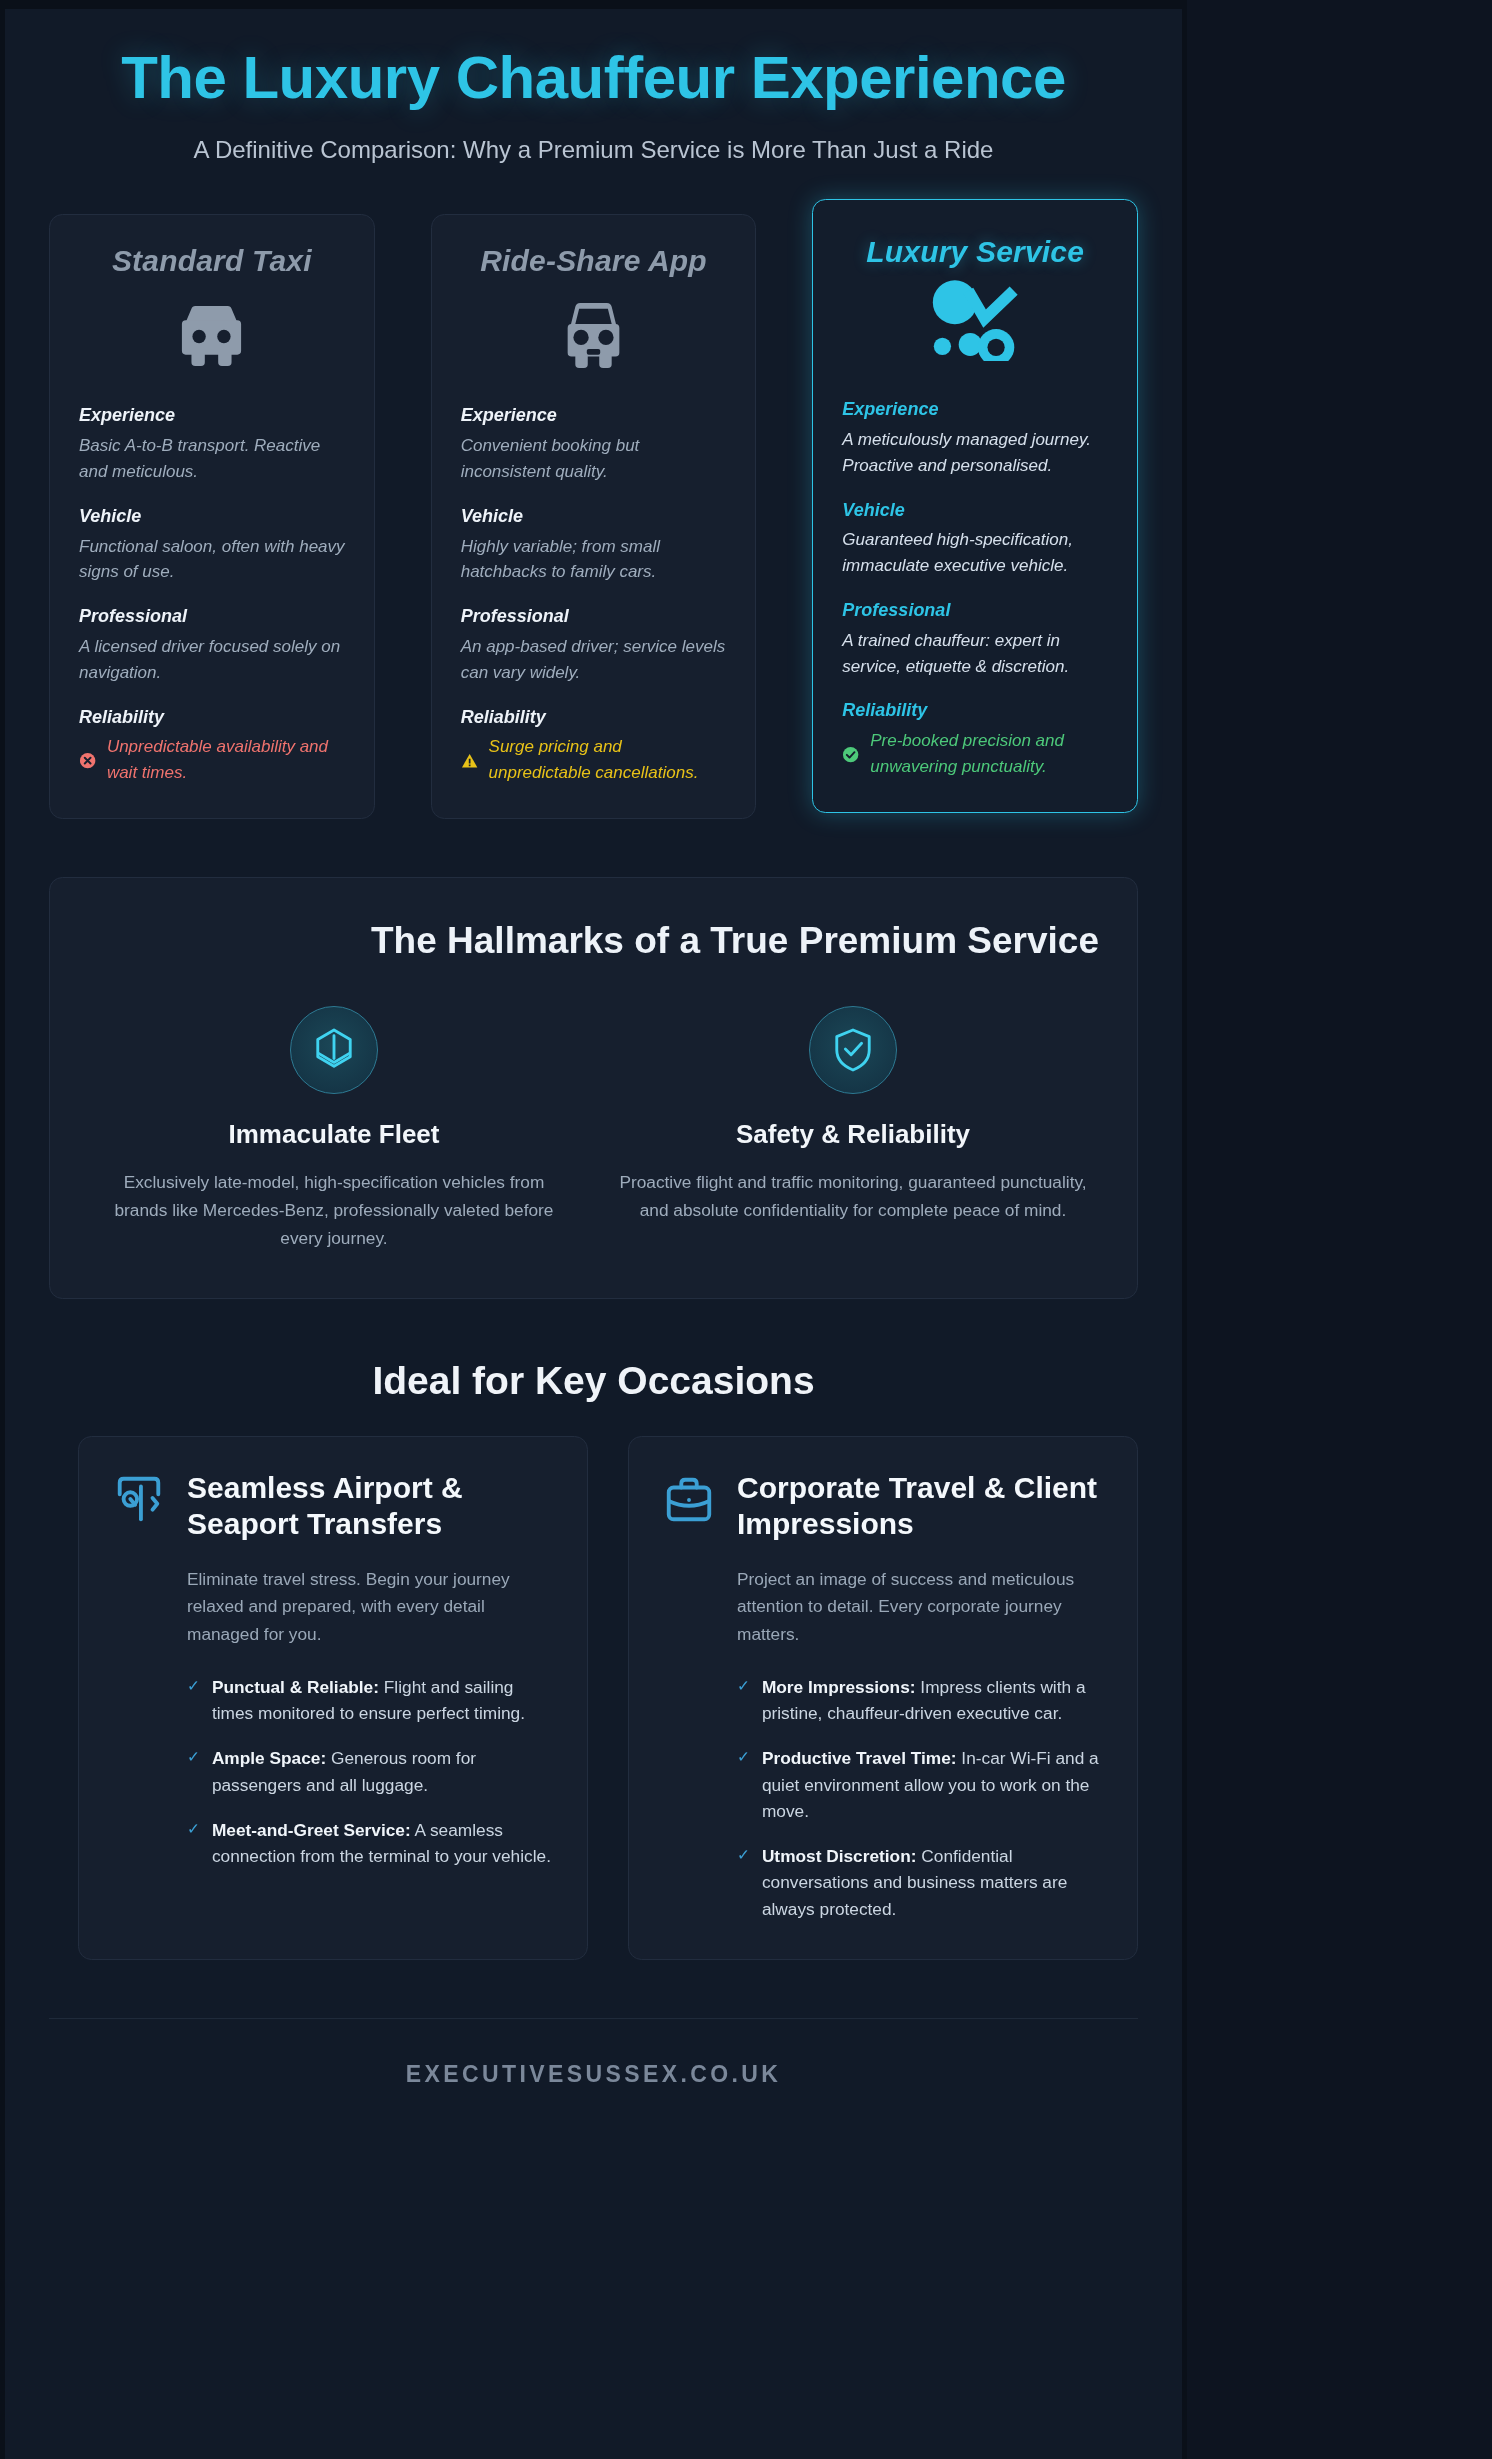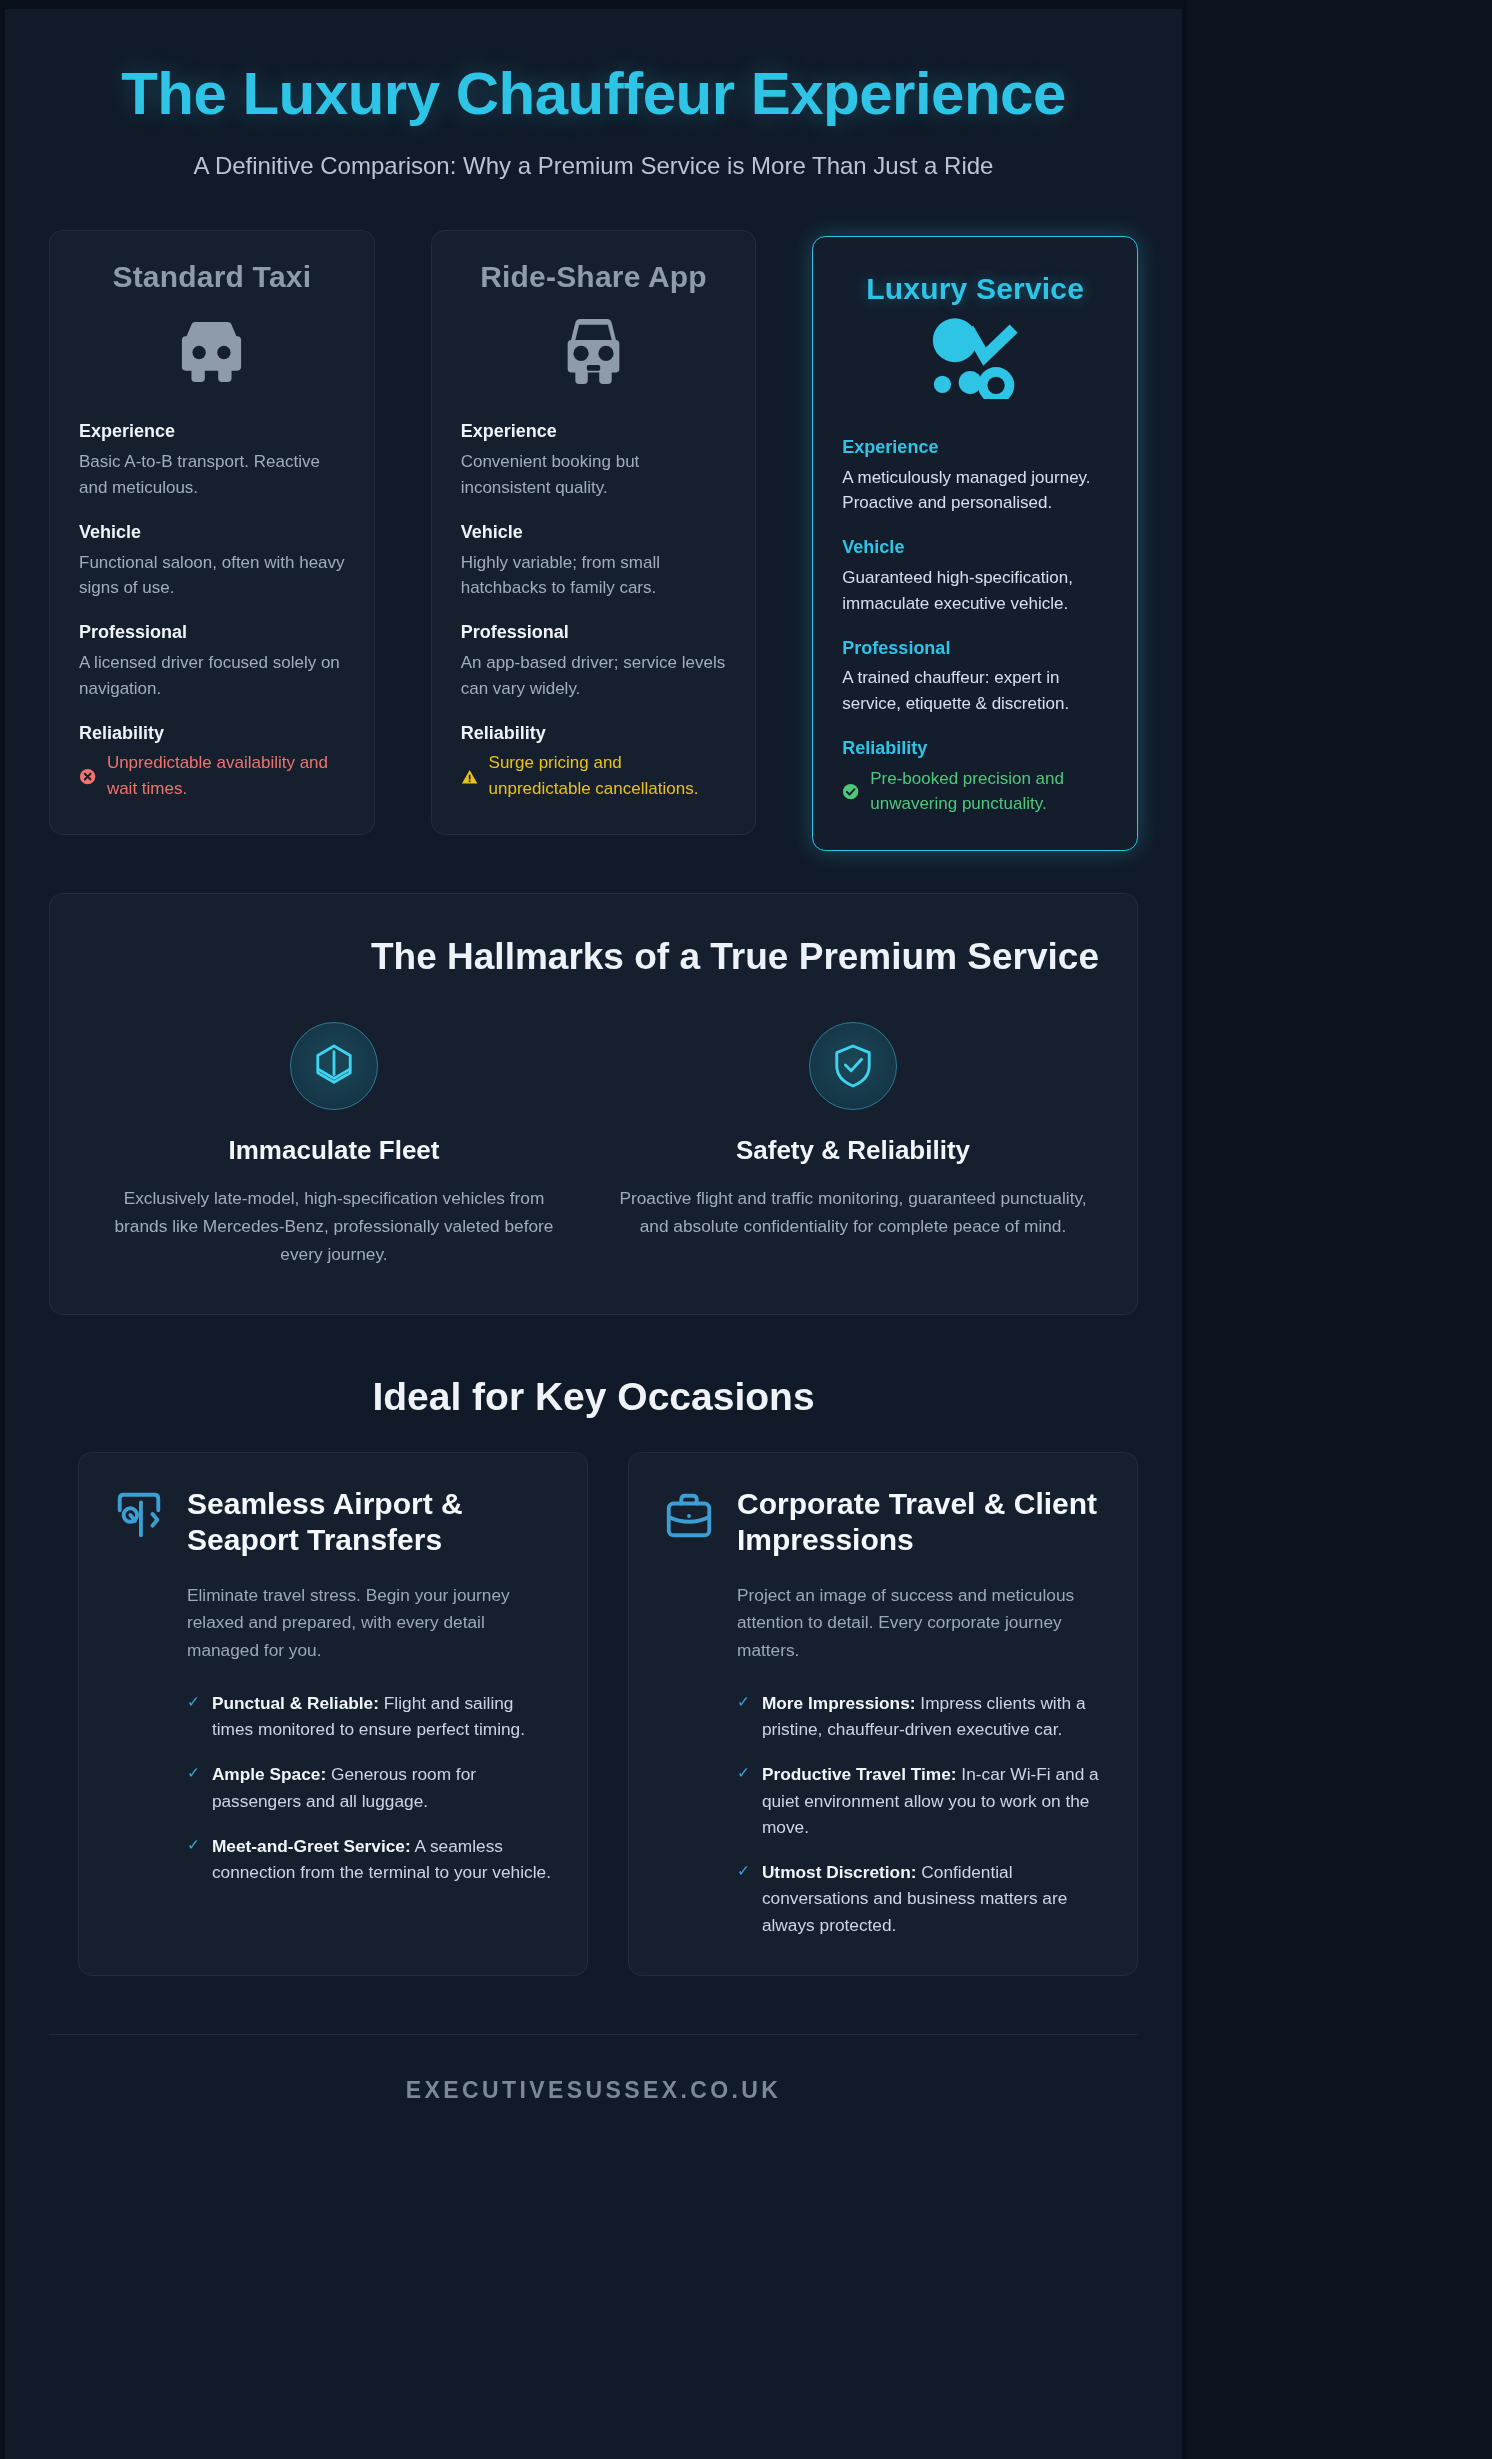--- a/index.html
+++ b/index.html
@@ -10,37 +10,38 @@
     color:#e6edf5;
     overflow:hidden;
   }
   .page {
     width:1187px; min-height:2459px;
     background:#111a28;
     border-left:5.8px solid #0a1019;
     border-right:5.8px solid #0a1019;
     border-top:9.6px solid #0a1019;
     border-bottom:0;
-    padding:16px 0 0 0;
+    padding:0 0 0 0;
     position:relative;
   }
   
   .header { padding:37px 38px 15.4px; text-align:center; }
   .title {
     font-size:60px; font-weight:bold; color:#2ec4e6;
     letter-spacing:-0.5px; line-height:1.08;
     text-shadow:0 0 27px rgba(46,196,230,.30);
   }
   .subtitle {
     margin-top:25px; font-size:24px; color:#b9c4d2; font-weight:400;
   }
   
   .compare {
     display:flex; gap:56px; padding:35px 44px 0;
-    align-items:flex-end;
+    align-items:flex-start;
+    font-style:italic;
   }
   .ccard {
     flex:1; background:#161f2e; border:1px solid #222d3f;
     border-radius:13.4px; padding:29px 29px 33px;
     display:flex; flex-direction:column;
   }
   .ccard.featured {
     background:#131d2c;
     border:1.9px solid #2ec4e6;
     box-shadow:0 0 23px rgba(46,196,230,.30);

